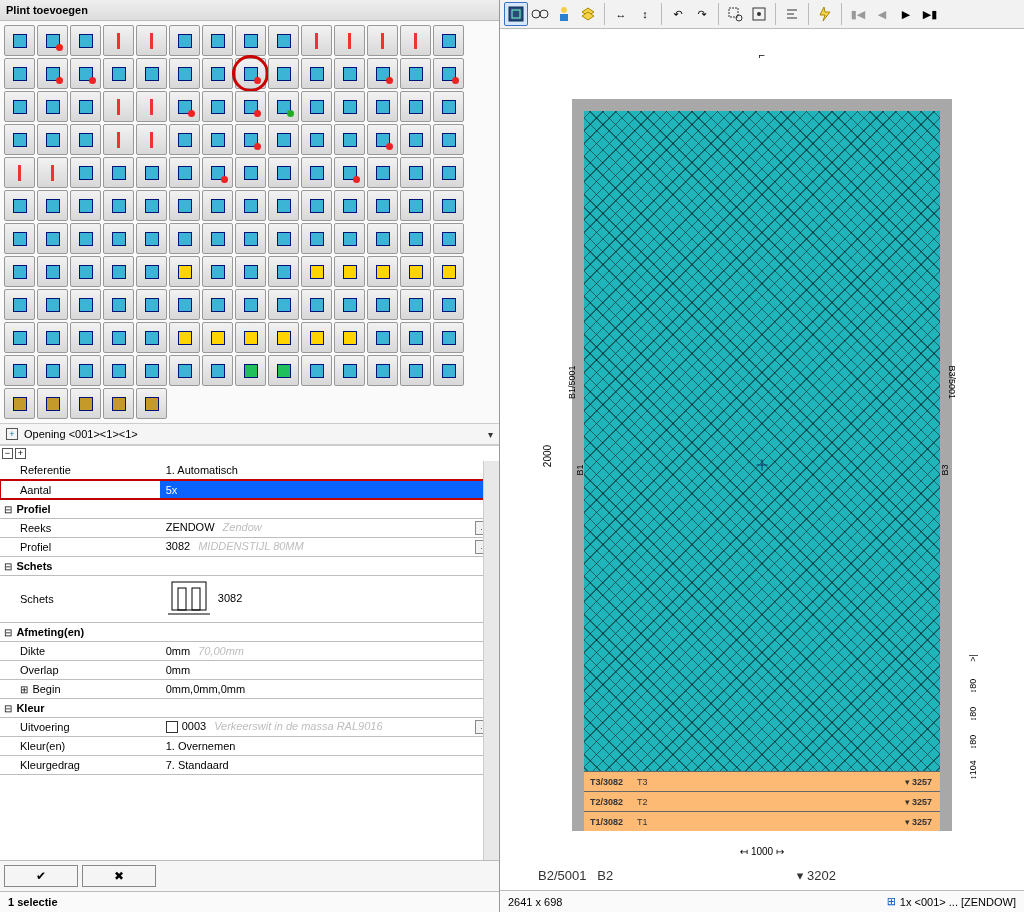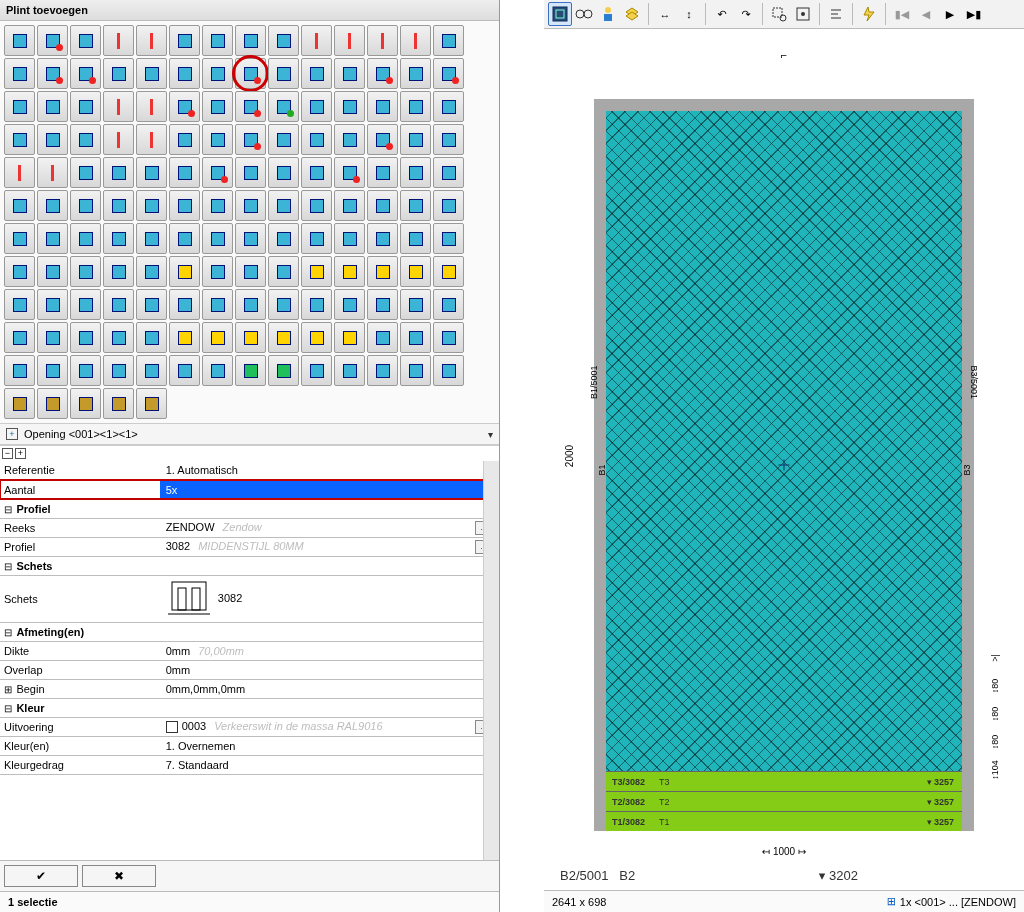--- a/index.html
+++ b/index.html
@@ -4,21 +4,21 @@
 <style>
 * { box-sizing: border-box; margin: 0; padding: 0; }
 body {
   font-family: Tahoma, Arial, sans-serif;
   font-size: 11px;
   background: #fff;
   width: 1024px;
   height: 912px;
   overflow: hidden;
 }
-.app { display: flex; height: 100%; gap: 44px; }
+.app { display: flex; height: 100%; }
 .left-panel {
   width: 500px;
   display: flex;
   flex-direction: column;
   border-right: 1px solid #999;
 }
 .right-panel {
   flex: 1;
   display: flex;
   flex-direction: column;
@@ -65,21 +65,21 @@
 .breadcrumb-row {
   display:flex; align-items:center; padding:4px 6px; background:#f5f5f5; border-top:1px solid #ccc; border-bottom:1px solid #ccc;
 }
 .breadcrumb-row .exp { width:12px; height:12px; border:1px solid #555; color:#07a; font-size:9px; line-height:10px; text-align:center; margin-right:6px; }
 .breadcrumb-row .lbl { font-weight:normal; }
 .breadcrumb-row .dd { margin-left:auto; font-size:10px; color:#333; }
 
 .prop-area { flex:1; overflow:auto; position:relative; }
 .prop-table { width:100%; border-collapse:collapse; }
 .prop-table td { padding:2px 6px; border-bottom:1px solid #bdbdbd; vertical-align:middle; height:19px; }
-.prop-table td.key { width: 32%; color:#000; padding-left:4px;margin-top:7px; }
+.prop-table td.key { width: 32%; color:#000; padding-left:20px;margin-top:7px; }
 .prop-table td.val {  }
 .prop-table td.val .ghost { color:#bdbdbd; font-style:italic; margin-left:8px; }
 .prop-table td.val .dots { float:right; width:18px; height:14px; border:1px solid #888; text-align:center; font-size:8px; line-height:12px; background:#f2f2f2; }
 .prop-table tr.section td { font-weight:bold; padding-left:4px; background:#fff; }
 .prop-table tr.section td::before { content:'⊟'; font-weight:normal; margin-right:4px; font-size:10px; }
 .prop-table tr.subexp td.key::before { content:'⊞'; margin-right:4px; font-size:10px; }
 .prop-table tr.highlight-row { outline:2px solid #c20000; outline-offset:-1px; }
 .prop-table tr.highlight-row td.val { background:#0a63ff; color:#fff; }
 .color-swatch { display:inline-block; width:12px; height:12px; border:1px solid #333; background:#fff; vertical-align:middle; margin-right:4px; }
 .sketch-cell { height:48px; }
@@ -106,21 +106,21 @@
   background-image:
     repeating-linear-gradient(45deg, rgba(0,0,0,.45) 0 1px, transparent 1px 9px),
     repeating-linear-gradient(-45deg, rgba(0,0,0,.45) 0 1px, transparent 1px 9px);
 }
 .center-cross { position:absolute; left:50%; top:50%; width:11px; height:11px; transform:translate(-50%,-50%); }
 .center-cross::before,.center-cross::after { content:''; position:absolute; background:#136; }
 .center-cross::before{ left:5px; top:0; width:1px; height:11px; }
 .center-cross::after{ top:5px; left:0; width:11px; height:1px; }
 .dark-strip { position:absolute; left:0; right:0; height:4px; background:rgba(0,0,0,.5); }
 .plinth-rows { position:absolute; left:0; right:0; bottom:-12px; }
-.plinth-row { height:20px; border-top:1px solid #666; background:#84cc16; display:flex; align-items:center; font-size:9px; padding-left:6px; gap:14px; color:#333; }
+.plinth-row { height:20px; border-top:1px solid #666; background:#fdba74; display:flex; align-items:center; font-size:9px; padding-left:6px; gap:14px; color:#333; }
 .plinth-row span:first-child { font-weight:bold; }
 .bot-label { position:absolute; left:6px; bottom:-32px; font-size:13px; color:#333; }
 
 .dim-v { position:absolute; left:4px; top:50px; bottom:60px; width:20px; }
 .dim-v .val { position:absolute; top:50%; left:0; transform:translateY(-50%) rotate(-90deg); transform-origin:center; font-size:10px; }
 .dim-h { position:absolute; left:40px; right:40px; bottom:-6px; text-align:center; font-size:10px; }
 
 .dim-right { position:absolute; right:4px; top:50px; bottom:60px; width:30px; font-size:9px; display:flex; flex-direction:column; justify-content:flex-end; align-items:center; gap:6px; padding-bottom:10px; }
 .dim-right span { transform: rotate(-90deg); white-space:nowrap; margin:6px 0; }
 

